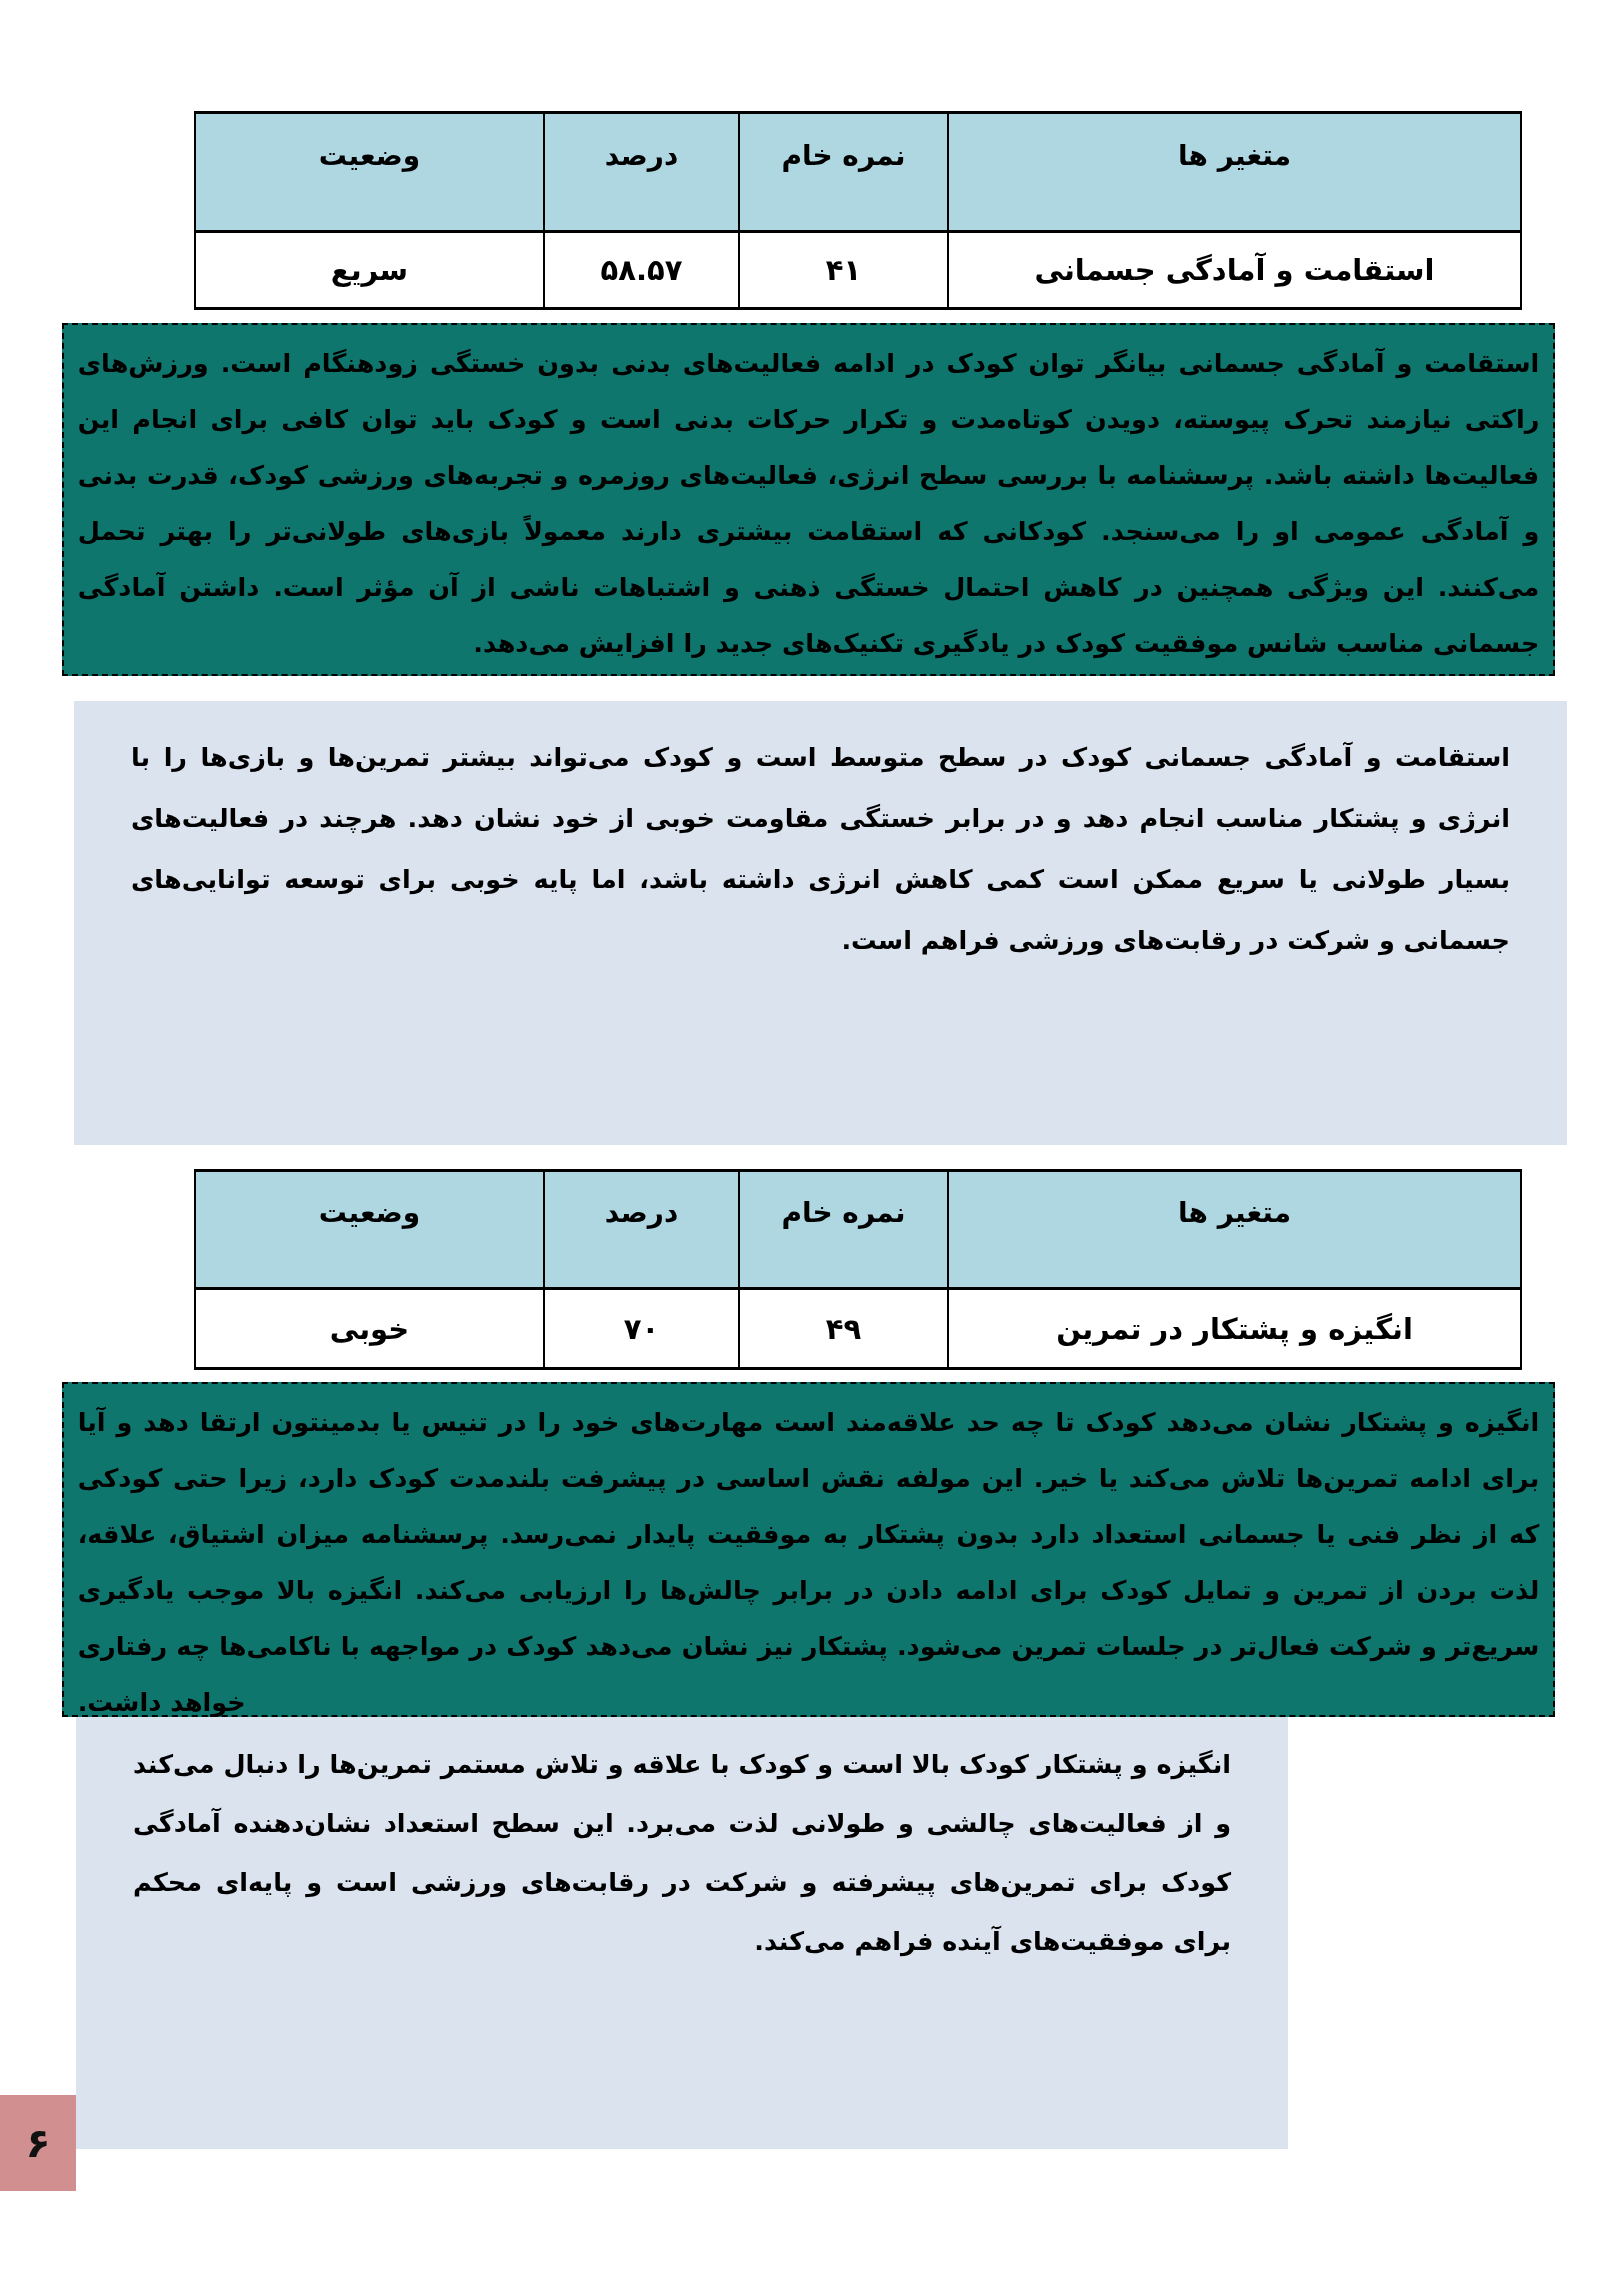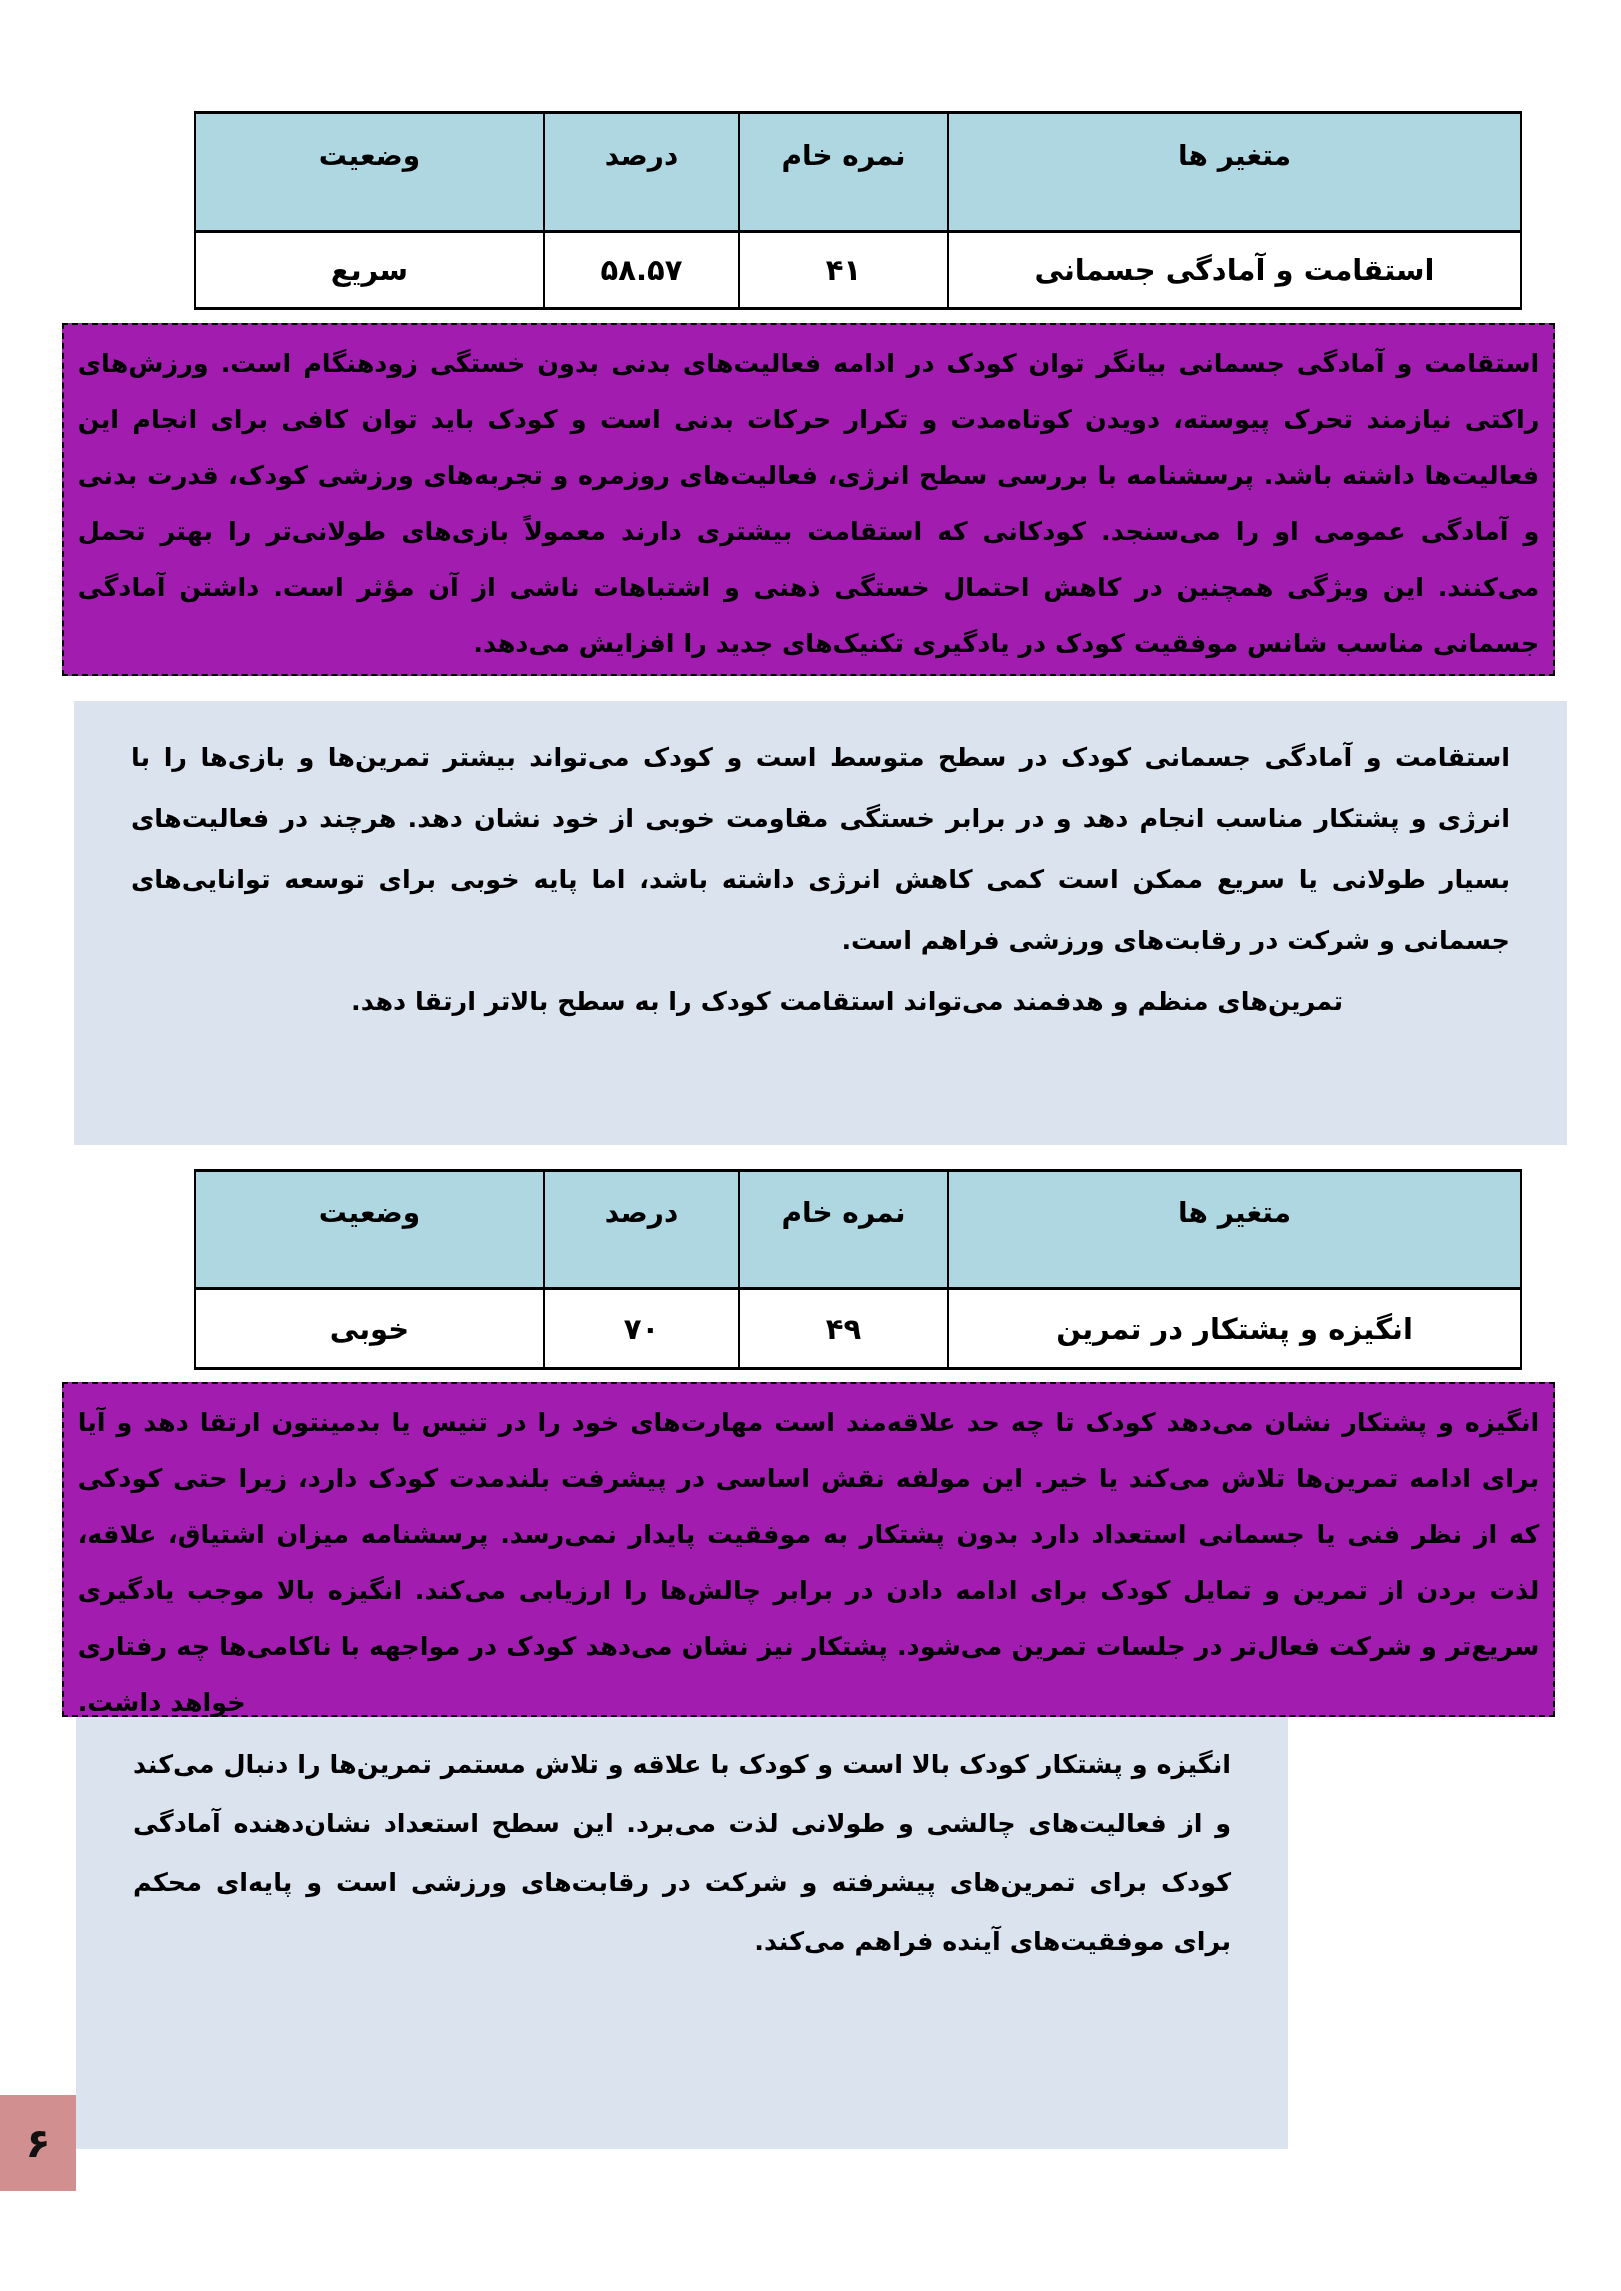--- a/index.html
+++ b/index.html
@@ -52,21 +52,21 @@
     height: 77px;
   }
   .table-2 tbody td { height: 80px; }
 
   
   .dashed-box {
     position: absolute;
     left: 62px;
     width: 1493px;
     border: 2px dashed #000;
-    background: #a21caf;
+    background: #0f766e;
     padding: 9.8px 13.7px;
     font-size: 25.5px;
     font-weight: bold;
     line-height: 56px;
     text-align: justify;
     direction: rtl;
   }
   .dashed-1 { top: 323px; height: 353px; }
   .dashed-2 { top: 1382px; height: 335px; text-align-last: left; }
 
@@ -134,21 +134,20 @@
       </tr>
     </tbody>
   </table>
 
   <div class="dashed-box dashed-1">
     <p>استقامت و آمادگی جسمانی بیانگر توان کودک در ادامه فعالیت‌های بدنی بدون خستگی زودهنگام است. ورزش‌های راکتی نیازمند تحرک پیوسته، دویدن کوتاه‌مدت و تکرار حرکات بدنی است و کودک باید توان کافی برای انجام این فعالیت‌ها داشته باشد. پرسشنامه با بررسی سطح انرژی، فعالیت‌های روزمره و تجربه‌های ورزشی کودک، قدرت بدنی و آمادگی عمومی او را می‌سنجد. کودکانی که استقامت بیشتری دارند معمولاً بازی‌های طولانی‌تر را بهتر تحمل می‌کنند. این ویژگی همچنین در کاهش احتمال خستگی ذهنی و اشتباهات ناشی از آن مؤثر است. داشتن آمادگی جسمانی مناسب شانس موفقیت کودک در یادگیری تکنیک‌های جدید را افزایش می‌دهد.</p>
   </div>
 
   <div class="blue-block blue-1">
     <p>استقامت و آمادگی جسمانی کودک در سطح متوسط است و کودک می‌تواند بیشتر تمرین‌ها و بازی‌ها را با انرژی و پشتکار مناسب انجام دهد و در برابر خستگی مقاومت خوبی از خود نشان دهد. هرچند در فعالیت‌های بسیار طولانی یا سریع ممکن است کمی کاهش انرژی داشته باشد، اما پایه خوبی برای توسعه توانایی‌های جسمانی و شرکت در رقابت‌های ورزشی فراهم است.</p>
-    <p class="closing-line">تمرین‌های منظم و هدفمند می‌تواند استقامت کودک را به سطح بالاتر ارتقا دهد.</p>
   </div>
 
   <table class="score-table table-2" dir="rtl">
     <colgroup>
       <col style="width:573px">
         <col style="width:209px">
         <col style="width:195px">
         <col style="width:349px">
     </colgroup>
     <thead>

